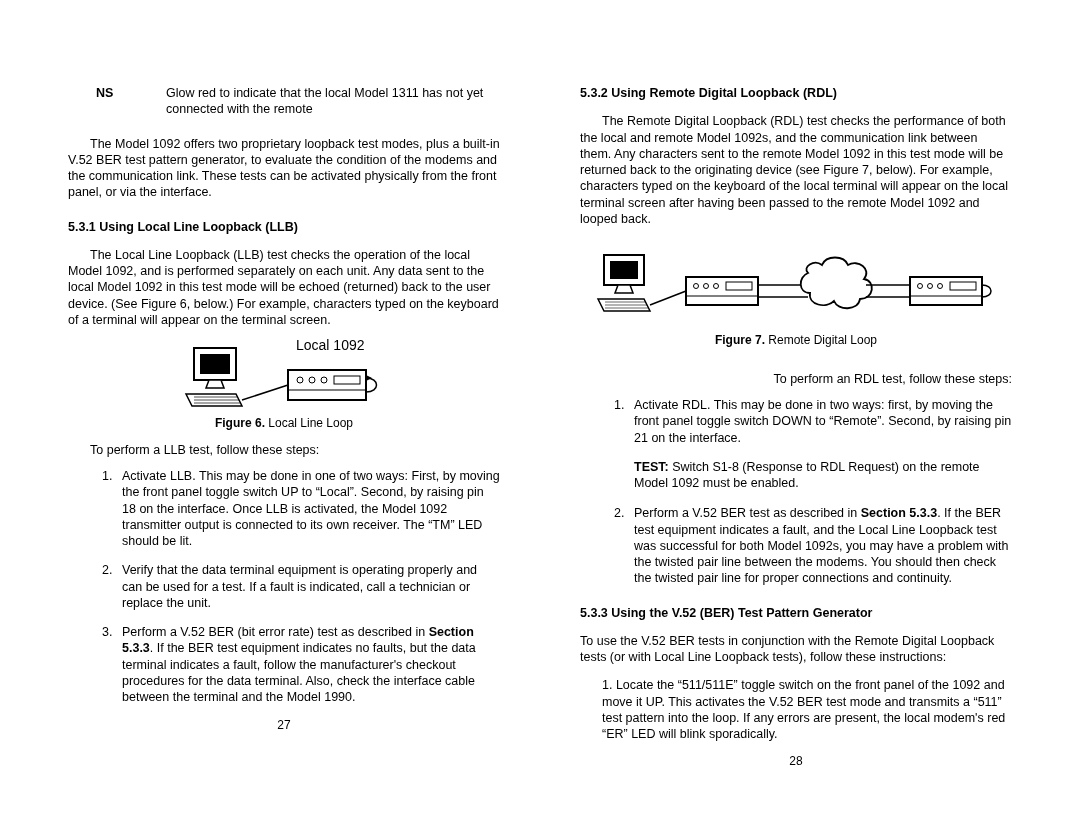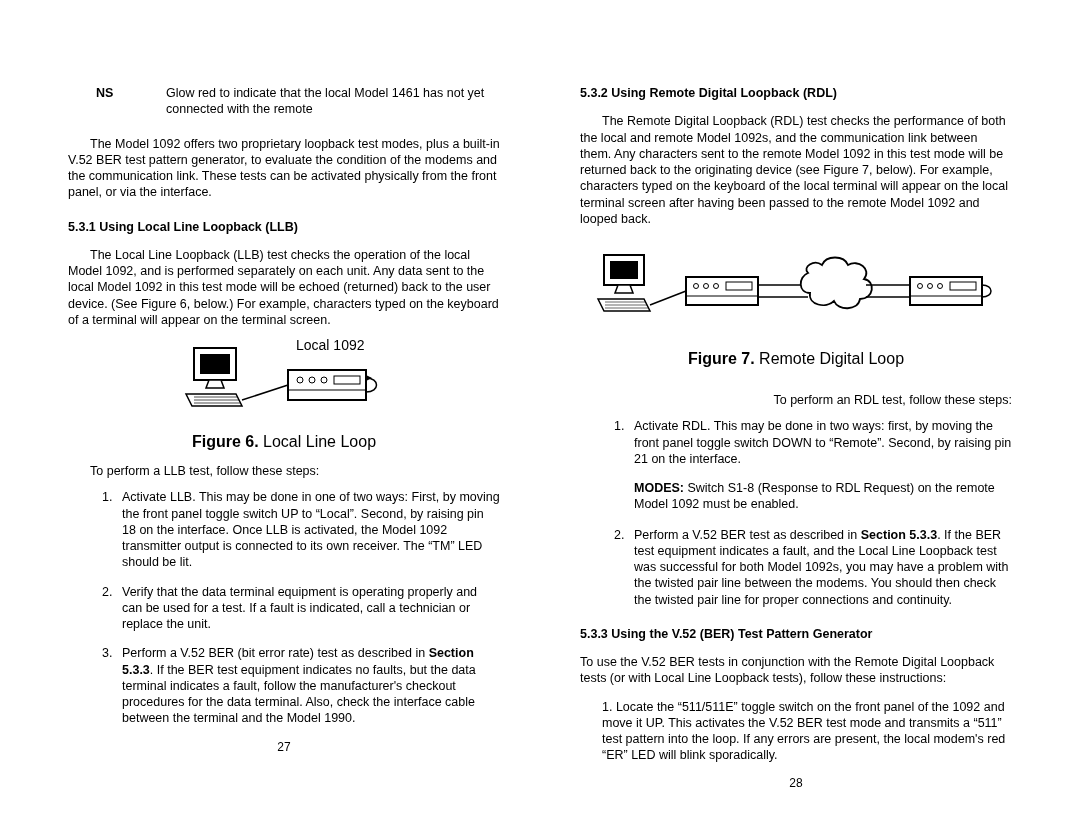--- a/index.html
+++ b/index.html
@@ -53,22 +53,22 @@
     margin-bottom: 12px;
   }
   .figure-block {
     text-align: center;
     margin: 8px 0 8px 0;
   }
   .figure-block svg {
     display: inline-block;
   }
   .fig-caption {
-    font-size: 16px;
-    margin-top: 16px;
+    font-size: 12px;
+    margin-top: 0;
   }
   .fig-caption b { font-weight: bold; }
   .steps-intro {
     margin: 10px 0 10px 22px;
   }
   ol {
     margin: 0 0 0 26px;
     padding-left: 22px;
   }
   ol li {
@@ -91,21 +91,21 @@
 </style>
 </head>
 <body>
 
 <div class="page-container">
 
   <div class="column">
 
     <div class="ns-row">
       <div class="ns-label">NS</div>
-      <div class="ns-text">Glow red to indicate that the local Model 1461 has not yet connected with the remote</div>
+      <div class="ns-text">Glow red to indicate that the local Model 1311 has not yet connected with the remote</div>
     </div>
 
     <div class="para">The Model 1092 offers two proprietary loopback test modes, plus a built-in V.52 BER test pattern generator, to evaluate the condition of the modems and the communication link.  These tests can be activated physically from the front panel, or via the interface.</div>
 
     <div class="subsection-heading">5.3.1  Using Local Line Loopback (LLB)</div>
     <div class="para">The Local Line Loopback (LLB) test checks the operation of the local Model 1092, and is performed separately on each unit.  Any data sent to the local Model 1092 in this test mode will be echoed (returned) back to the user device. (See Figure 6, below.)  For example, characters typed on the keyboard of a terminal will appear on the terminal screen.</div>
 
     <div class="figure-block">
       <div style="display:inline-block; position:relative;">
         <span class="local-label" style="position:absolute; left:112px; top:-4px;">Local 1092</span>
@@ -205,21 +205,21 @@
       </div>
     </div>
 
     <div class="steps-intro" style="margin-top:22px;text-align:right;">To perform an RDL test, follow these steps:</div>
 
     <ol>
       <li>Activate RDL.  This may be done in two ways:  first, by moving the front panel toggle switch DOWN to “Remote”.  Second, by raising pin 21 on the interface.</li>
     </ol>
 
     <div class="note-block">
-      <b>MODES:</b><span>  Switch S1-8 (Response to RDL Request) on the remote Model 1092 must be enabled.</span>
+      <b>TEST:</b><span>  Switch S1-8 (Response to RDL Request) on the remote Model 1092 must be enabled.</span>
     </div>
 
     <ol start="2">
       <li>
         <span>Perform a V.52 BER test as described in </span><b>Section 5.3.3</b><span>.  If the BER test equipment indicates a fault, and the Local Line Loopback test was successful for both Model 1092s, you may have a problem with the twisted pair line between the modems.  You should then check the twisted pair line for proper connections and continuity.</span>
       </li>
     </ol>
 
     <div class="subsection-heading">5.3.3  Using the V.52 (BER) Test Pattern Generator</div>
     <div class="para-noindent">To use the V.52 BER tests in conjunction with the Remote Digital Loopback tests (or with Local Line Loopback tests), follow these instructions:</div>

